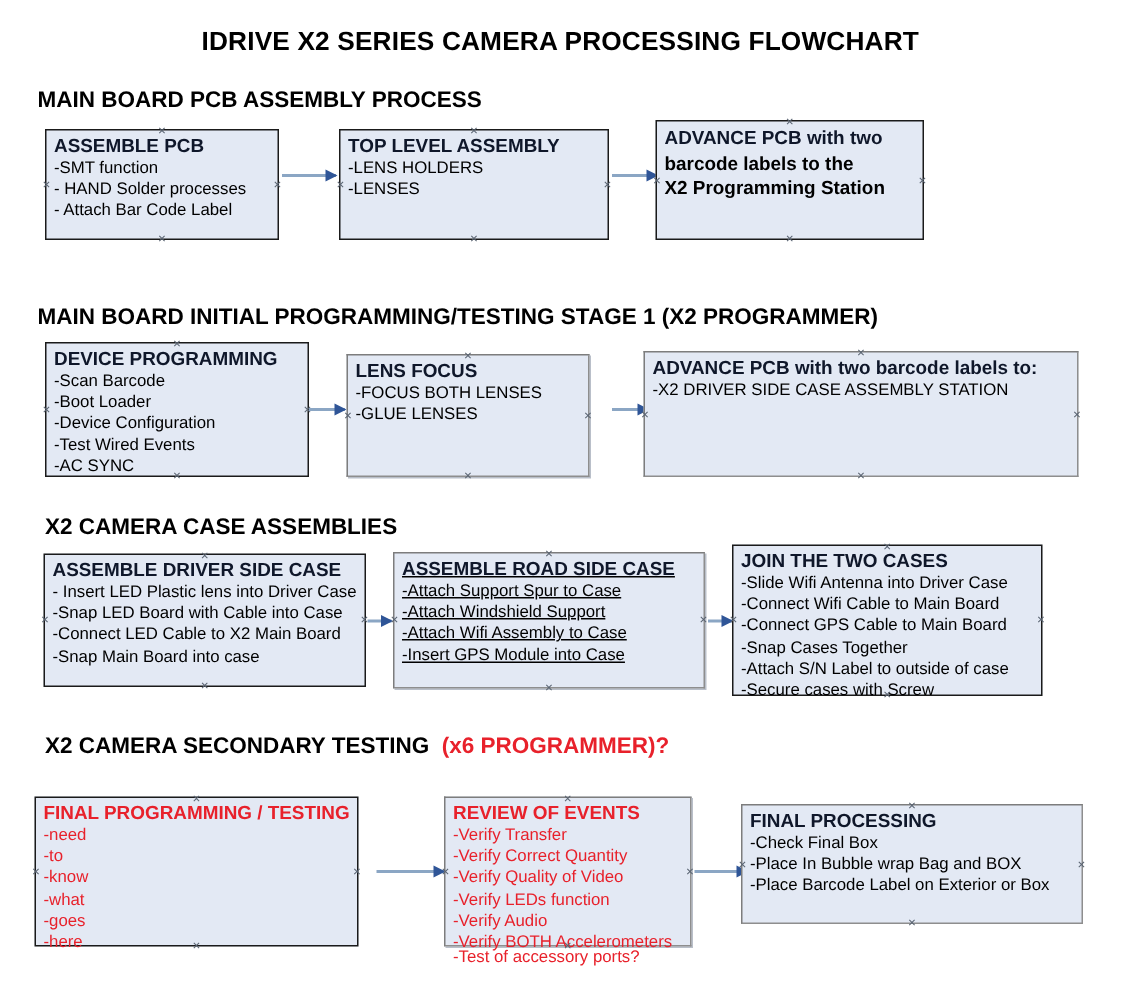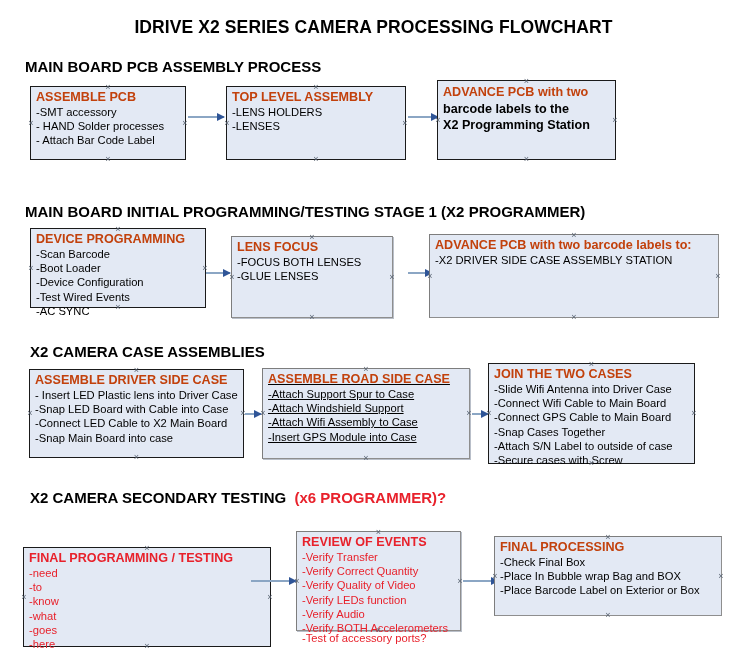--- a/index.html
+++ b/index.html
@@ -63,21 +63,21 @@
     border-left-color: #7d7d7d;
   }
   .node.shadow-right {
     box-shadow: 1px 1px 0 0 #b9bfc9;
   }
   .node-title {
     font-size: 12.6px;
     font-weight: bold;
     line-height: 15px;
     white-space: nowrap;
-    color: #c2410c;
+    color: #0f172a;
   }
   .node-line {
     font-size: 11.2px;
     font-weight: normal;
     line-height: 14.2px;
     white-space: nowrap;
     color: #000000;
   }
   .node.all-bold .node-title,
   .node.all-bold .node-line {
@@ -146,21 +146,21 @@
 <div id="page">
 
   <div class="doc-title">IDRIVE X2  SERIES CAMERA PROCESSING FLOWCHART</div>
 
   <div class="section-head" style="left:25px; top:58px;">
     <span>MAIN BOARD PCB ASSEMBLY PROCESS</span>
   </div>
 
   <div class="node" style="left:30px; top:86px; width:156px; height:74px;">
     <div class="node-title">ASSEMBLE PCB</div>
-    <div class="node-line">-SMT accessory</div>
+    <div class="node-line">-SMT function</div>
     <div class="node-line">- HAND Solder processes</div>
     <div class="node-line">- Attach Bar Code Label</div>
     <span class="handle" style="left:50%; top:0;"></span>
     <span class="handle" style="left:50%; top:100%;"></span>
     <span class="handle" style="left:0; top:50%;"></span>
     <span class="handle" style="left:100%; top:50%;"></span>
   </div>
 
   <div class="arrow" style="left:188px; top:116px; width:36px;"></div>
 
@@ -183,21 +183,21 @@
     <span class="handle" style="left:50%; top:0;"></span>
     <span class="handle" style="left:50%; top:100%;"></span>
     <span class="handle" style="left:0; top:50%;"></span>
     <span class="handle" style="left:100%; top:50%;"></span>
   </div>
 
   <div class="section-head" style="left:25px; top:203px;">
     <span>MAIN BOARD INITIAL PROGRAMMING/TESTING STAGE 1 (X2 PROGRAMMER)</span>
   </div>
 
-  <div class="node" style="left:30px; top:228px; width:176px; height:80px;">
+  <div class="node" style="left:30px; top:228px; width:176px; height:90px;">
     <div class="node-title">DEVICE PROGRAMMING</div>
     <div class="node-line">-Scan Barcode</div>
     <div class="node-line">-Boot Loader</div>
     <div class="node-line">-Device Configuration</div>
     <div class="node-line">-Test Wired Events</div>
     <div class="node-line">-AC SYNC</div>
     <span class="handle" style="left:50%; top:0;"></span>
     <span class="handle" style="left:50%; top:100%;"></span>
     <span class="handle" style="left:0; top:50%;"></span>
     <span class="handle" style="left:100%; top:50%;"></span>
@@ -269,21 +269,21 @@
     <span class="handle" style="left:50%; top:0;"></span>
     <span class="handle" style="left:50%; top:100%;"></span>
     <span class="handle" style="left:0; top:50%;"></span>
     <span class="handle" style="left:100%; top:50%;"></span>
   </div>
 
   <div class="section-head" style="left:30px; top:489px;">
     <span>X2 CAMERA SECONDARY TESTING</span><span>&nbsp;&nbsp;</span><span class="accent">(x6 PROGRAMMER)?</span>
   </div>
 
-  <div class="node red" style="left:23px; top:531px; width:248px; height:100px;margin-top:16px;">
+  <div class="node red" style="left:23px; top:531px; width:216px; height:100px;">
     <div class="node-title">FINAL PROGRAMMING / TESTING</div>
     <div class="node-line">-need</div>
     <div class="node-line">-to</div>
     <div class="node-line">-know</div>
     <div class="node-line">-what</div>
     <div class="node-line">-goes</div>
     <div class="node-line">-here</div>
     <span class="handle" style="left:50%; top:0;"></span>
     <span class="handle" style="left:50%; top:100%;"></span>
     <span class="handle" style="left:0; top:50%;"></span>

